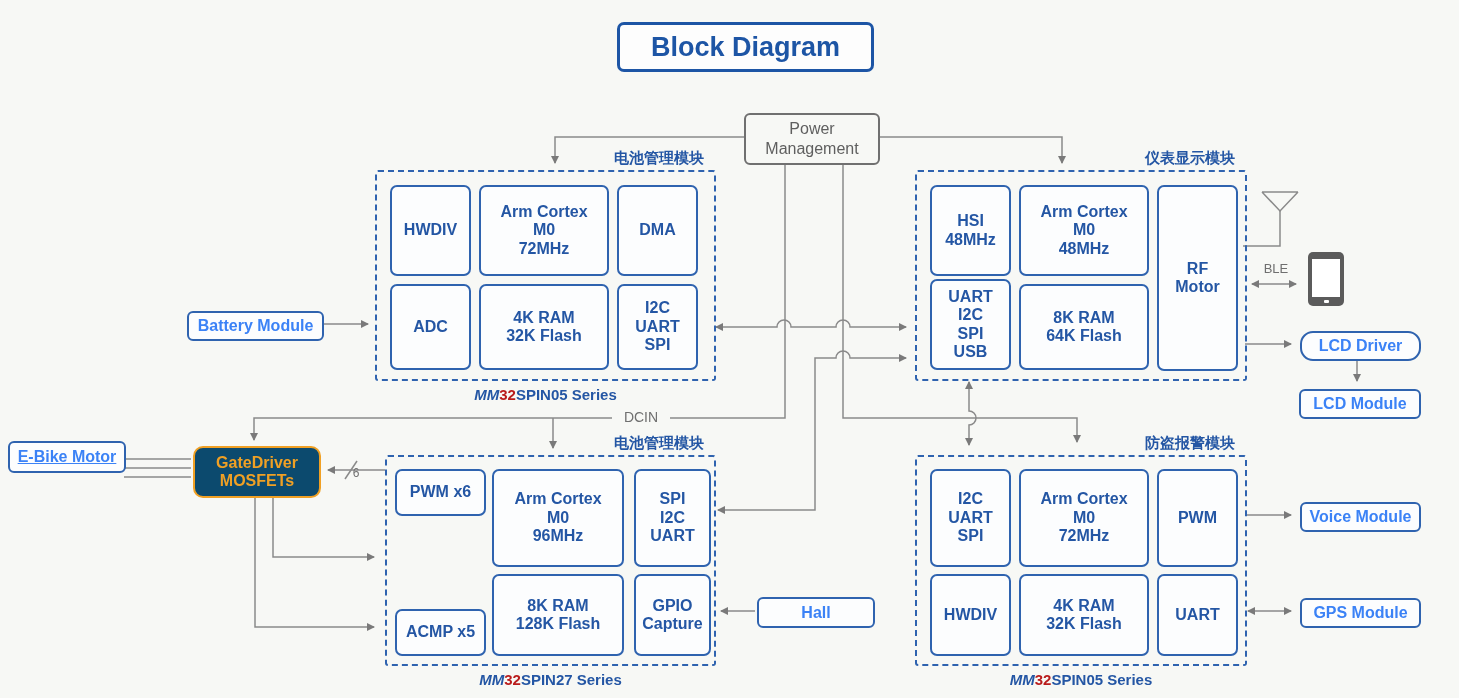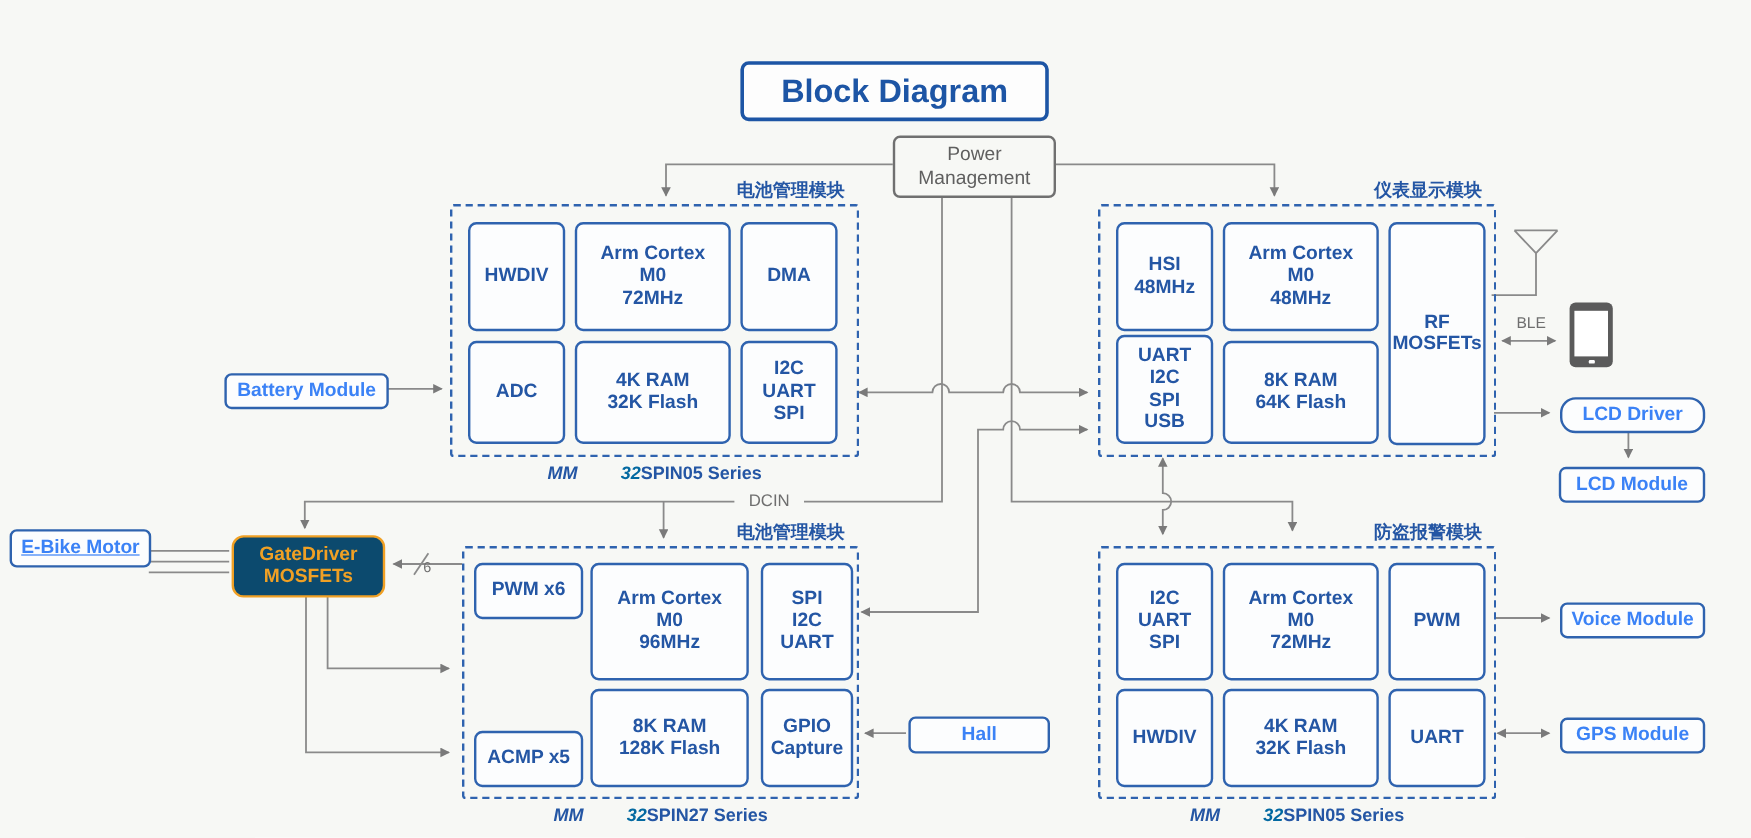--- a/index.html
+++ b/index.html
@@ -1,35 +1,35 @@
 <!DOCTYPE html>
 <html><head>
 <meta charset="utf-8">
 <style>
   html,body{margin:0;padding:0;}
   .canvas{position:relative;width:1459px;height:698px;background:#f7f8f5;
     font-family:"Liberation Sans",sans-serif;overflow:hidden;}
   .title-box{position:absolute;left:617px;top:22px;width:251px;height:44px;
     border:3px solid #1d55a5;border-radius:7px;background:#fdfdfd;
     color:#1d55a5;font-size:27px;font-weight:bold;
-    display:flex;align-items:center;justify-content:center;margin-top:29px;}
+    display:flex;align-items:center;justify-content:center;}
   .pm-box{position:absolute;left:744px;top:113px;width:132px;height:48px;
     border:2px solid #707070;border-radius:6px;color:#5f5f5f;font-size:16px;
     display:flex;align-items:center;justify-content:center;text-align:center;
     white-space:pre-line;line-height:1.25;background:#f7f8f5;}
   .module{position:absolute;border:2px dashed #2f63af;border-radius:3px;}
   .module-title{position:absolute;right:10px;top:-23px;color:#2456a4;
     font-weight:bold;font-size:15px;white-space:nowrap;}
   .chip{position:absolute;background:#fcfdfe;border:2px solid #2f63af;border-radius:7px;
     display:flex;align-items:center;justify-content:center;text-align:center;
     color:#2456a4;font-weight:bold;font-size:16px;line-height:1.15;white-space:pre-line;}
   .series{position:absolute;top:calc(100% + 7px);left:0;right:0;text-align:center;
     font-size:15px;font-weight:bold;color:#2456a4;}
   .series .mm{font-style:italic;}
-  .series .num{font-style:italic;color:#0369a1;padding-left:36px;}
+  .series .num{color:#b91c1c;}
   .ext{position:absolute;background:#fcfdfe;border:2px solid #2f63af;border-radius:6px;
     display:flex;align-items:center;justify-content:center;text-align:center;
     color:#3b82f6;font-weight:bold;font-size:16px;white-space:pre-line;line-height:1.1;}
   .gatedriver{border:2px solid #f0a024;border-radius:10px;color:#f0a024;background:#0c4a6e;}
   .floatlabel{position:absolute;color:#6f6f6f;font-size:14px;background:#f7f8f5;
     display:flex;align-items:center;justify-content:center;}
   .wires{position:absolute;left:0;top:0;}
   .phone{position:absolute;left:1308px;top:252px;width:36px;height:54px;
     background:#5b5b5b;border-radius:5px;}
   .phone .screen{position:absolute;left:4px;right:4px;top:7px;bottom:9px;background:#ffffff;}
@@ -99,21 +99,21 @@
   </div>
 
   <div class="module" style="left:915px;top:170px;width:328px;height:207px;">
     <div class="module-title">仪表显示模块</div>
     <div class="chip" style="left:13px;top:13px;width:77px;height:87px;">HSI
 48MHz</div>
     <div class="chip" style="left:102px;top:13px;width:126px;height:87px;">Arm Cortex
 M0
 48MHz</div>
     <div class="chip" style="left:240px;top:13px;width:77px;height:182px;">RF
-MOSFETs</div>
+Motor</div>
     <div class="chip" style="left:13px;top:107px;width:77px;height:87px;">UART
 I2C
 SPI
 USB</div>
     <div class="chip" style="left:102px;top:112px;width:126px;height:82px;">8K RAM
 64K Flash</div>
   </div>
 
   <div class="module" style="left:385px;top:455px;width:327px;height:207px;">
     <div class="module-title">电池管理模块</div>

